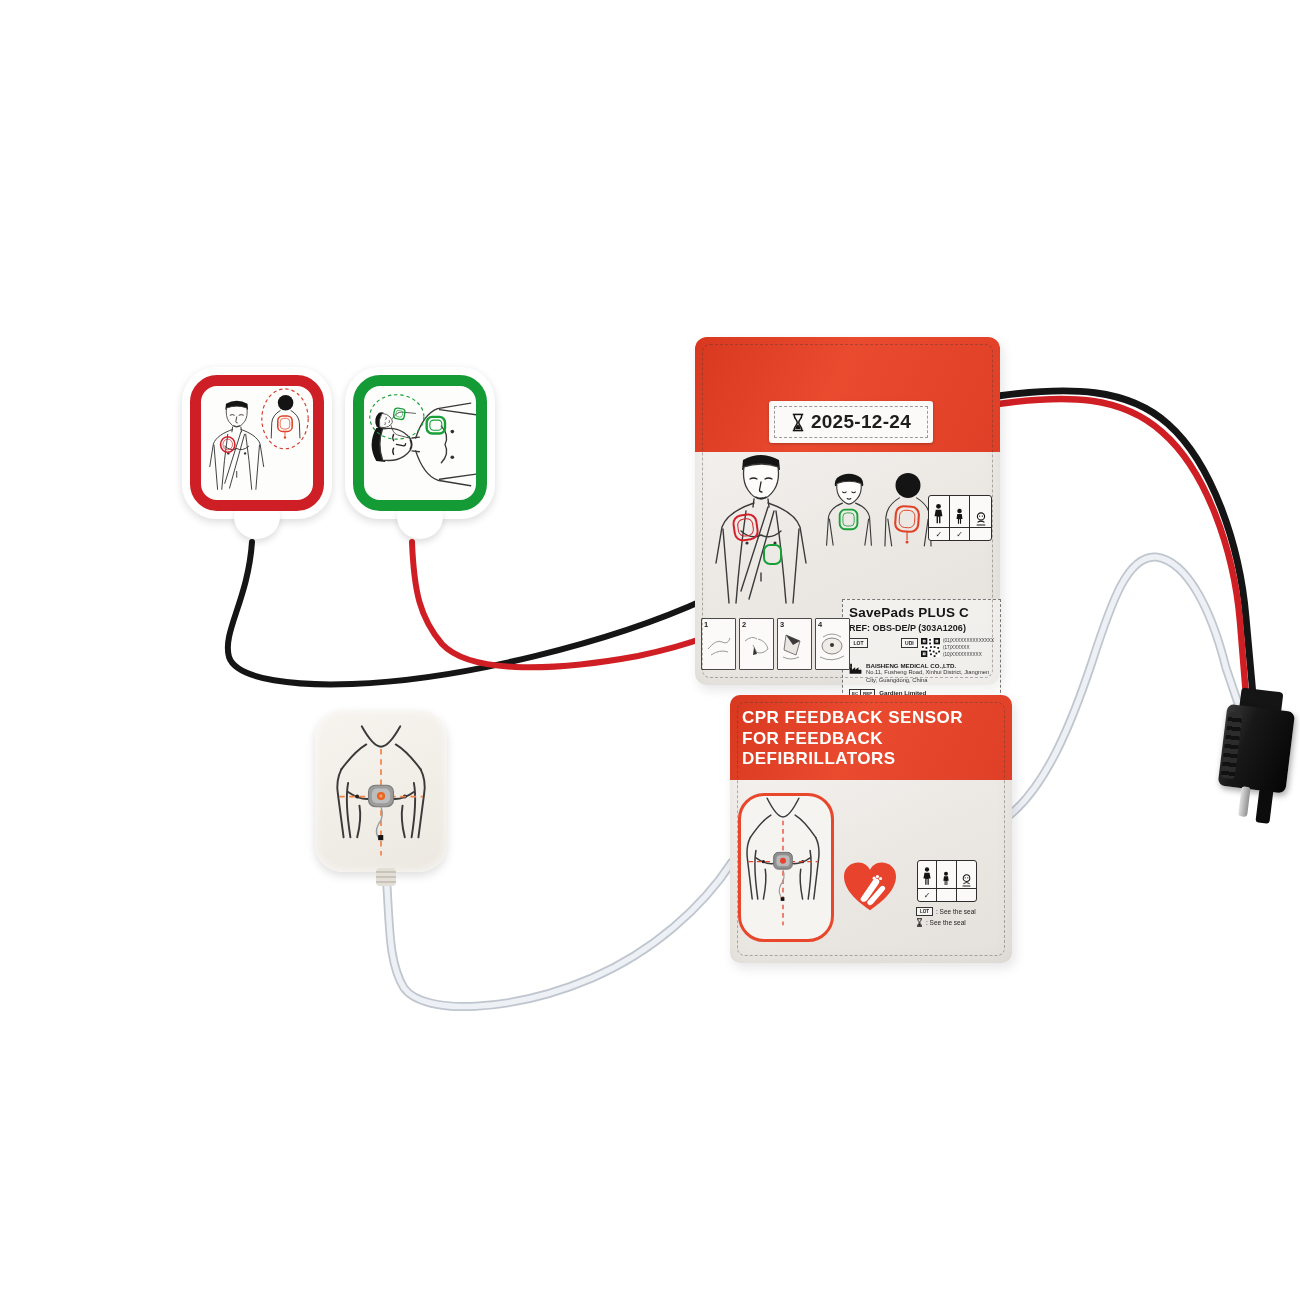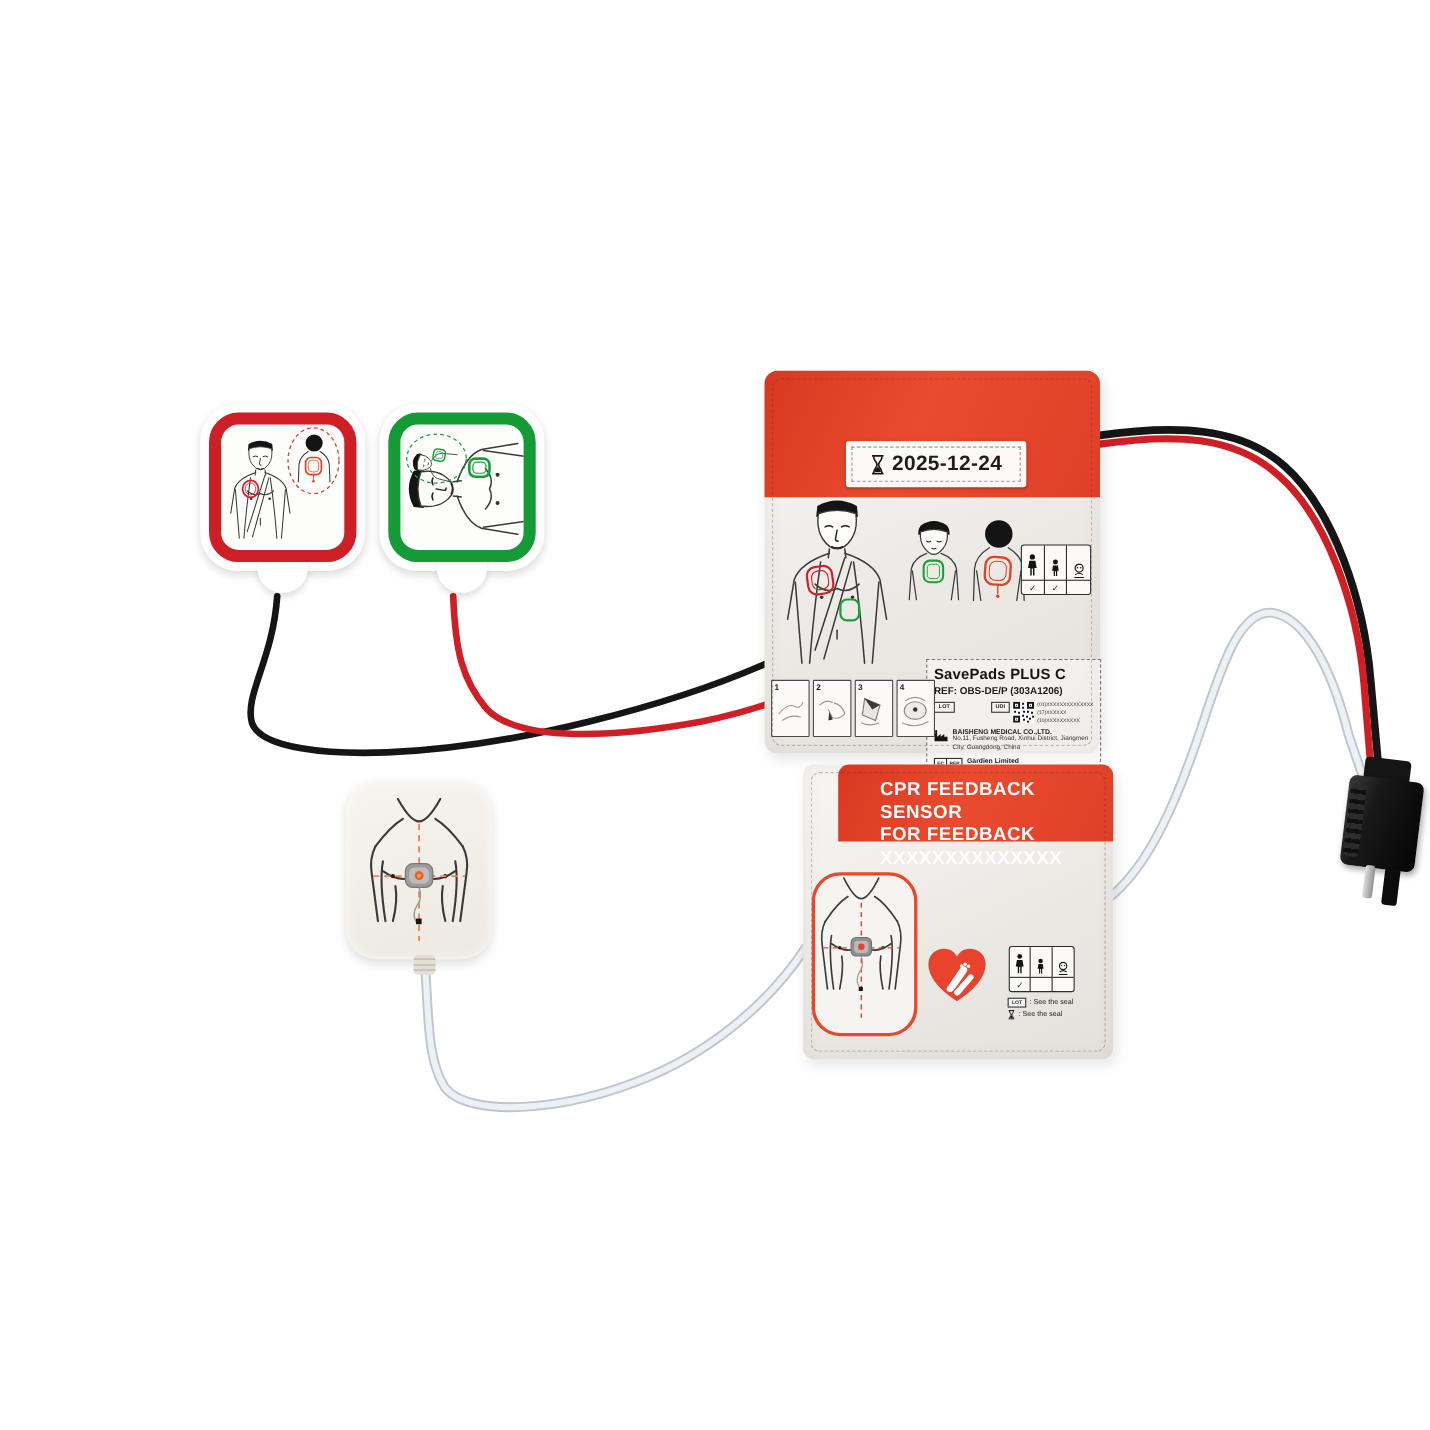--- a/index.html
+++ b/index.html
@@ -69,21 +69,21 @@
         display:flex;align-items:center;justify-content:center;height:12px;}
   .ptable .chk:nth-child(3n){border-right:none;}
   .ptable-top{left:233px;top:158px;width:62px;}
   .ptable-bot{left:187px;top:165px;width:58px;}
 
   .steps{position:absolute;left:6px;top:281px;display:flex;gap:3px;}
   .step{width:33px;height:50px;border:1.2px solid #4a4a4a;background:#fbfaf8;position:relative;border-radius:1px;}
   .step .num{position:absolute;left:2px;top:1px;font-size:7.5px;font-weight:bold;color:#222;}
 
   .pkg-bot{left:730px;top:695px;width:282px;height:268px;border-radius:10px;}
-  .pkg-bot .redhead{height:70px;border-radius:10px 10px 0 0;padding:13px 0 0 38px;box-sizing:border-box;margin-left:32px;}
+  .pkg-bot .redhead{height:85px;border-radius:10px 10px 0 0;padding:13px 0 0 12px;box-sizing:border-box;}
   .bt{font-size:17px;font-weight:bold;color:#fff;letter-spacing:.5px;line-height:1.22;}
   .panel{position:absolute;left:8px;top:98px;width:90px;height:143px;border:3px solid #E8472C;border-radius:26px;
         background:#f6f4f1;overflow:hidden;}
   .notes{position:absolute;left:186px;top:211px;font-size:6.5px;color:#222;line-height:1.7;}
   .notes .nrow{display:flex;align-items:center;gap:3px;height:11px;}
 
   
   .connector{position:absolute;left:1216px;top:688px;width:86px;height:128px;transform:rotate(7deg);}
   .connector .collar{position:absolute;left:18px;top:2px;width:42px;height:24px;background:#151515;border-radius:4px;}
   .connector .body{position:absolute;left:6px;top:20px;width:68px;height:82px;border-radius:7px;
@@ -313,21 +313,21 @@
       </div>
     </div>
 
     <div class="sealborder"></div>
   </div>
 
   <div class="pouch pkg-bot abs">
     <div class="redhead">
       <div class="bt">CPR FEEDBACK SENSOR</div>
       <div class="bt">FOR FEEDBACK</div>
-      <div class="bt">XXXXXXXXXXXXXX</div>
+      <div class="bt">DEFIBRILLATORS</div>
     </div>
 
     <div class="panel">
       <svg width="84" height="137" viewBox="0 0 90 146">
         <g stroke="#3a3a3a" stroke-width="1.6" fill="none" stroke-linecap="round">
           <path d="M28 2 Q38 22 45 22 Q52 22 62 2"></path>
           <path d="M10 44 Q22 26 32 20 M80 44 Q68 26 58 20"></path>
           <path d="M10 44 Q5 54 7 68 L12 110 M80 44 Q85 54 83 68 L78 110"></path>
           <path d="M18 110 Q13 74 16 58 M72 110 Q77 74 74 58"></path>
           <path d="M16 66 Q30 76 42 70 M74 66 Q60 76 48 70"></path>

